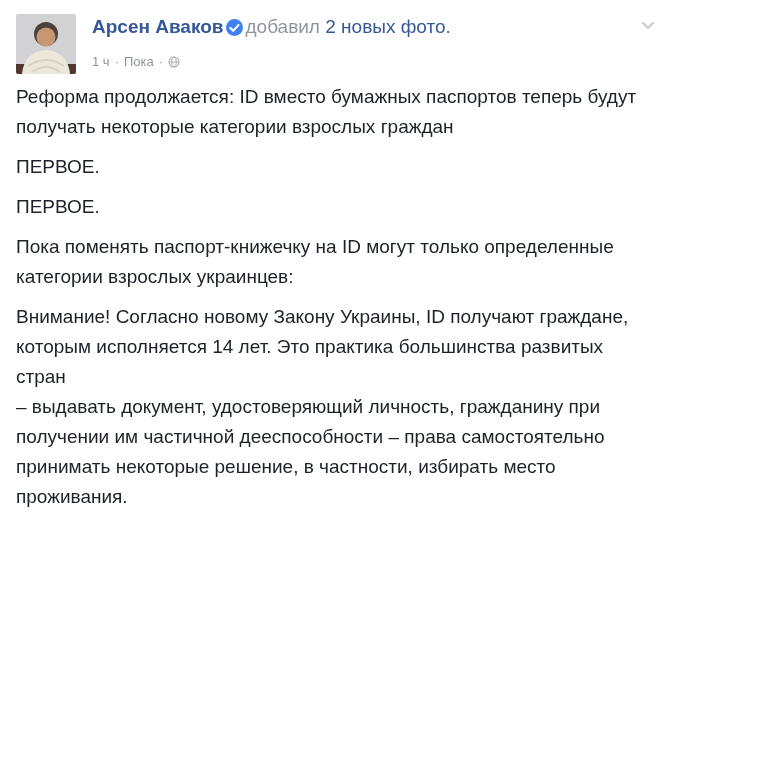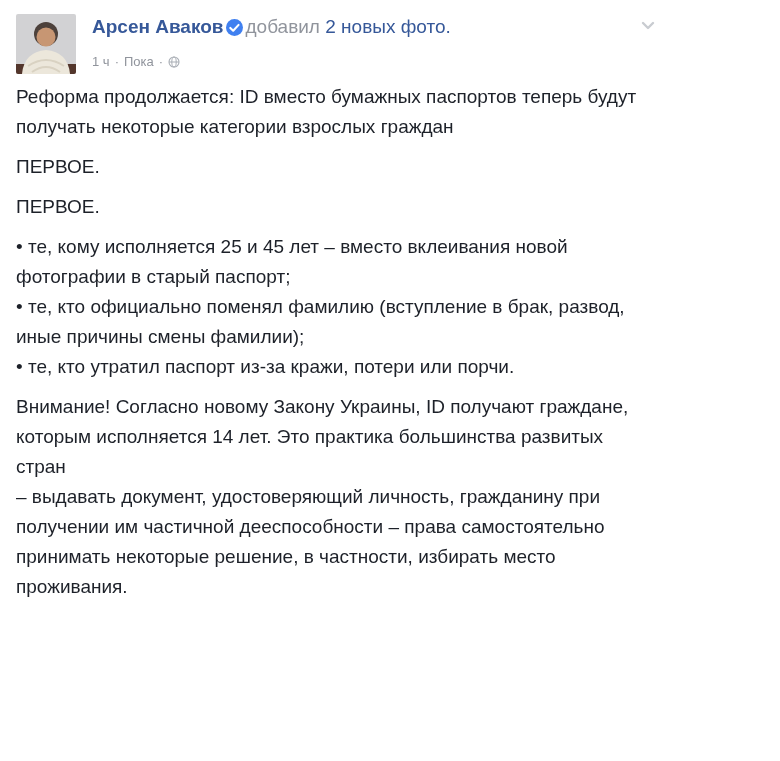--- a/index.html
+++ b/index.html
@@ -142,25 +142,22 @@
       </svg>
     </button>
 
   </div>
 
   <div class="post-body" id="post-body">
       <p>Реформа продолжается: ID вместо бумажных паспортов теперь будут
 получать некоторые категории взрослых граждан</p>
       <p>ПЕРВОЕ.</p>
       <p>ПЕРВОЕ.</p>
-      <p>• те, кому исполняется 25 и 45 лет – вместо вклеивания новой
-фотографии в старый паспорт;
-• те, кто официально поменял фамилию (вступление в брак, развод,
-иные причины смены фамилии);
-• те, кто утратил паспорт из-за кражи, потери или порчи.</p>
+      <p>Пока поменять паспорт-книжечку на ID могут только определенные
+категории взрослых украинцев:</p>
       <p>Внимание! Согласно новому Закону Украины, ID получают граждане,
 которым исполняется 14 лет. Это практика большинства развитых стран
 – выдавать документ, удостоверяющий личность, гражданину при
 получении им частичной дееспособности – права самостоятельно
 принимать некоторые решение, в частности, избирать место
 проживания.</p>
     </div>
 
 </div>
 

